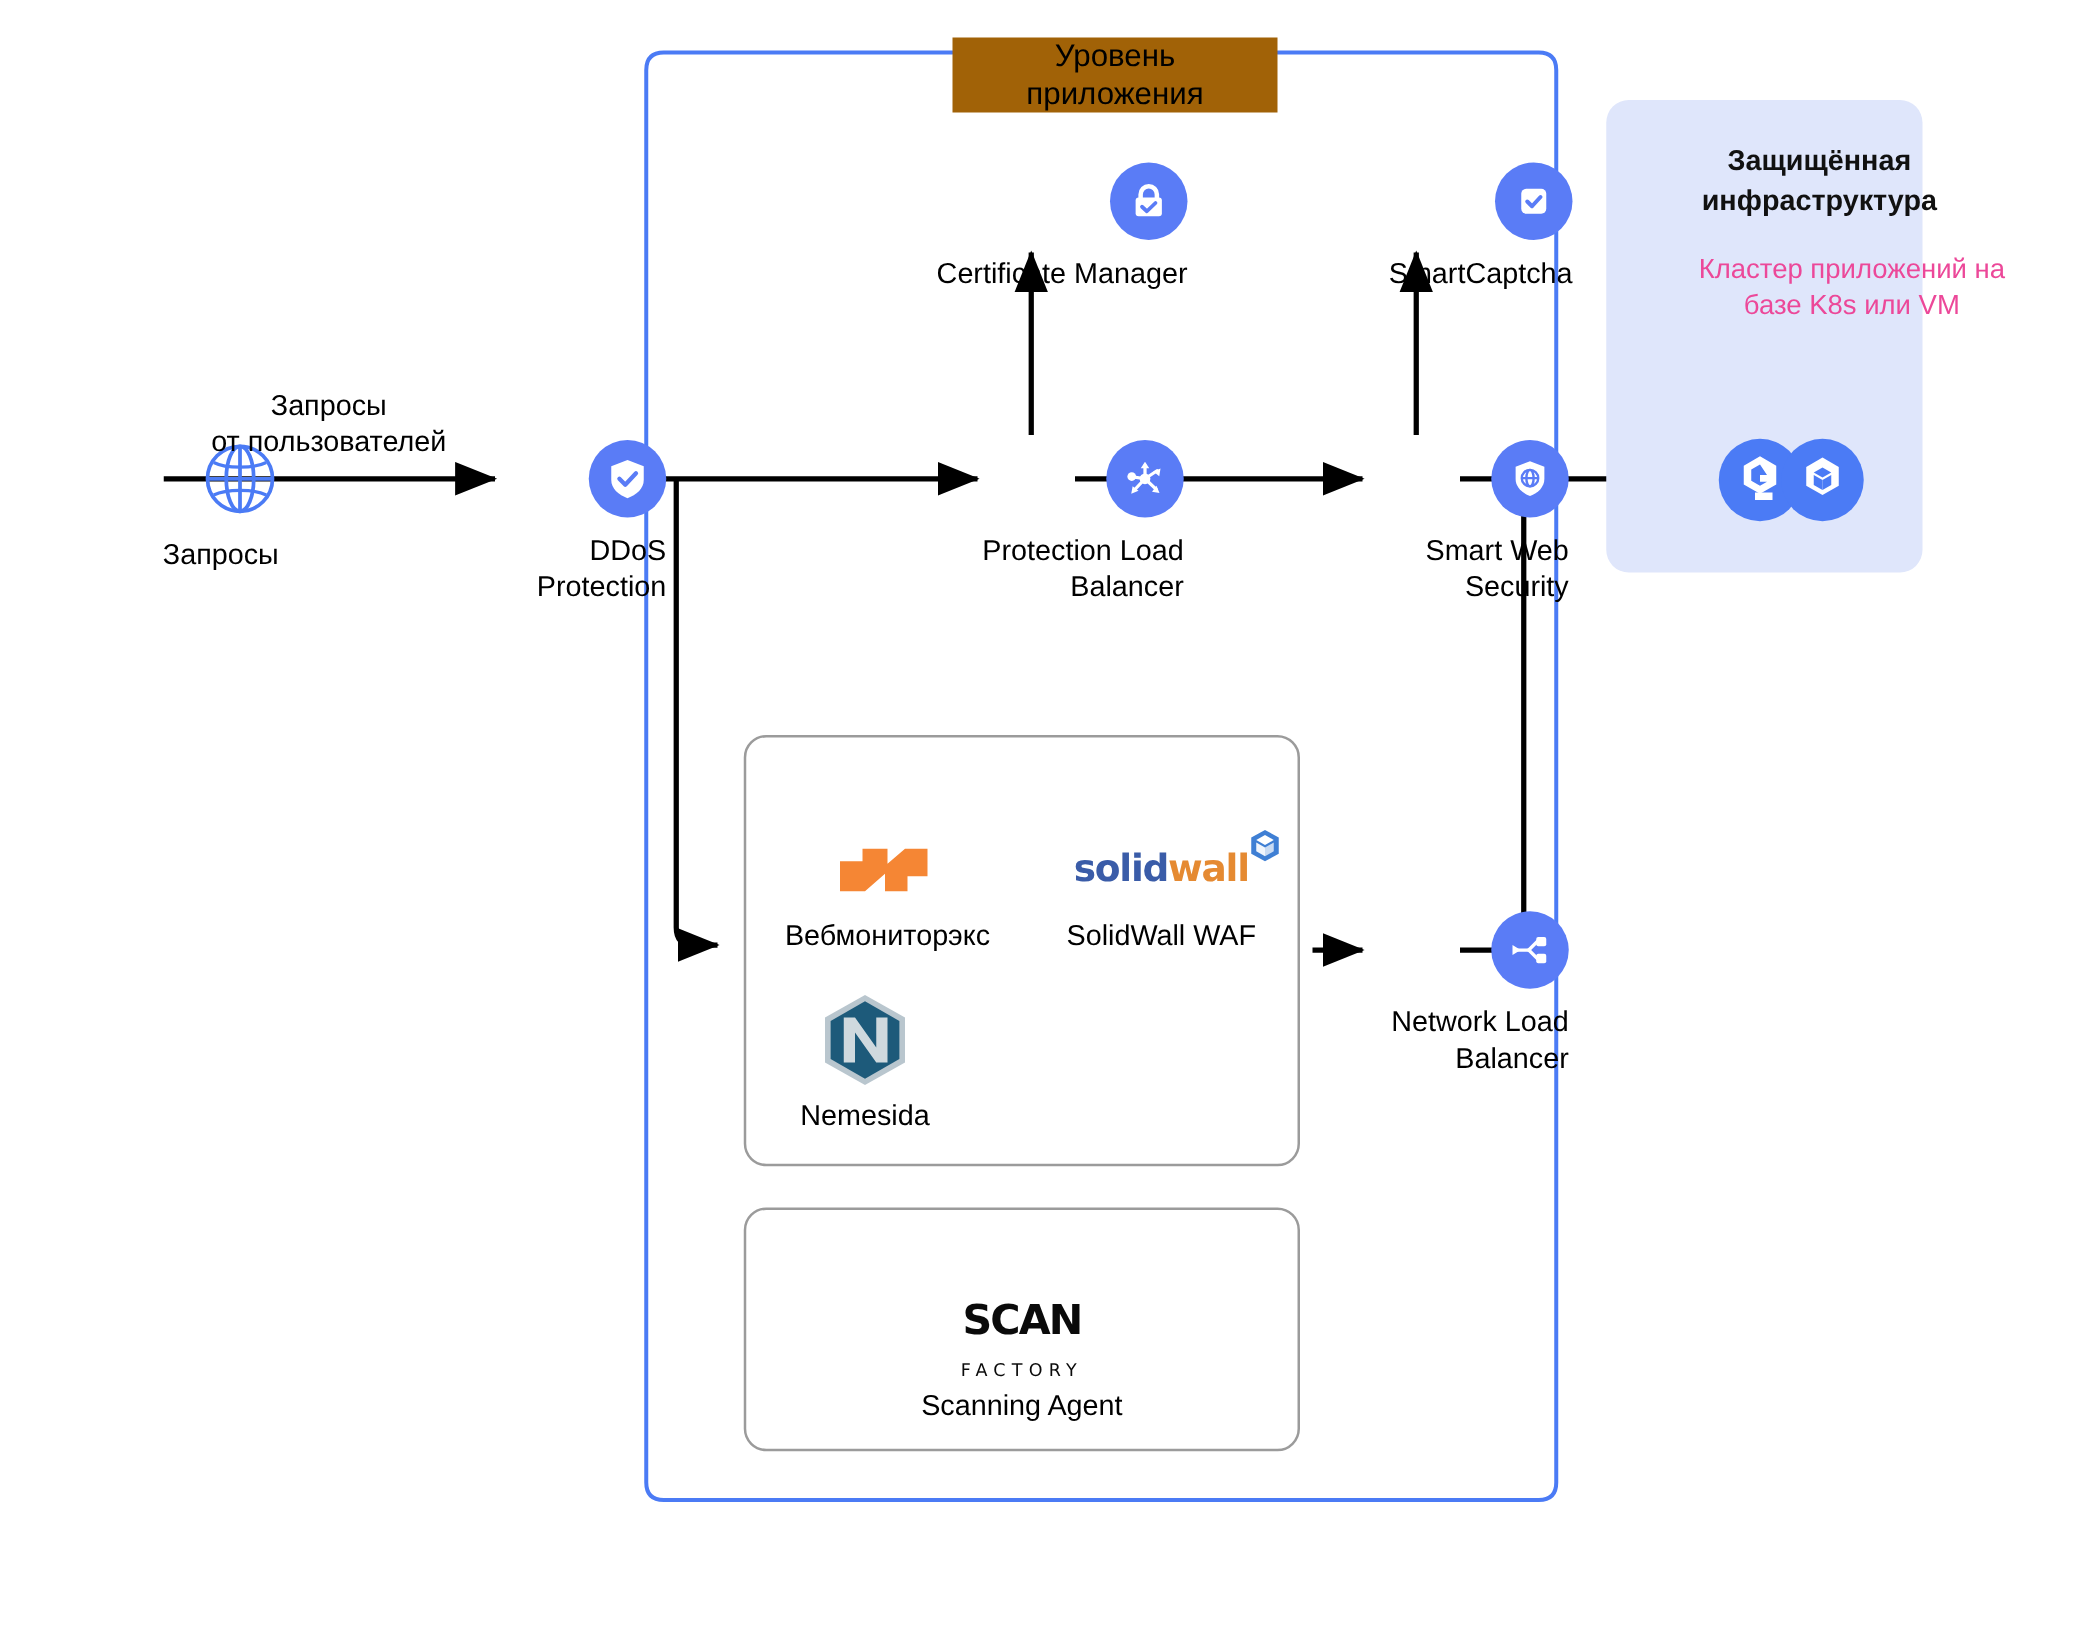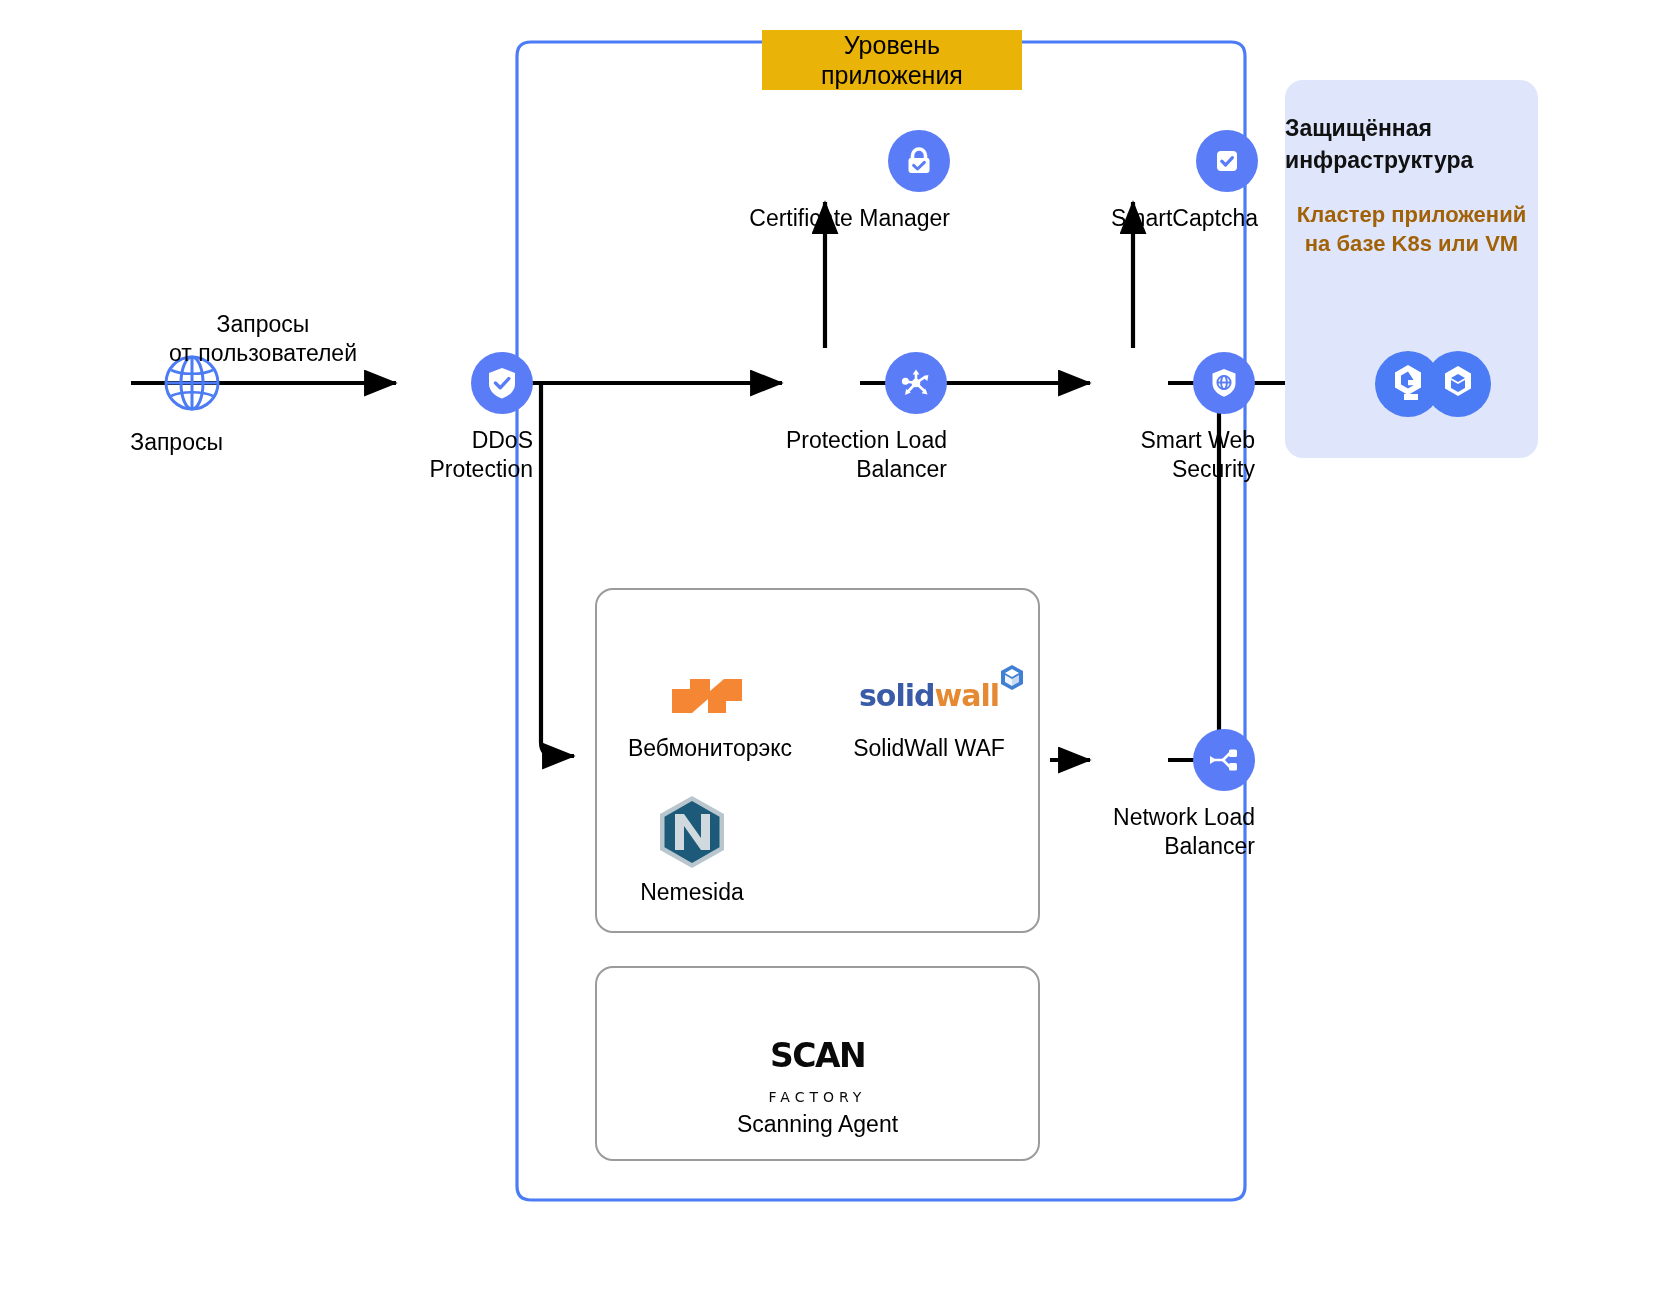--- a/index.html
+++ b/index.html
@@ -32,21 +32,21 @@
   
   .app-layer-title {
     position: absolute;
     left: 762px;
     top: 30px;
     width: 260px;
     text-align: center;
     font-size: 25px;
     line-height: 30px;
     color: #000;
-    background: #eab308;
+    background: #a16207;
     padding: 0 8px;
     box-sizing: border-box;
     z-index: 4;
   }
 
   
   .infra-panel {
     position: absolute;
     left: 1285px;
     top: 80px;
@@ -54,37 +54,38 @@
     height: 378px;
     background: #dfe6fb;
     border-radius: 18px;
     z-index: 1;
   }
   .infra-title {
     position: absolute;
     left: 1285px;
     top: 112px;
     width: 253px;
-    text-align: left;
+    text-align: center;
     font-size: 23px;
     line-height: 32px;
     font-weight: 700;
     color: #111;
     z-index: 3;
+    padding-left: 44px;
   }
   .infra-sub {
     position: absolute;
-    left: 1285px;
+    left: 1355px;
     top: 200px;
     width: 253px;
     text-align: center;
     font-size: 22px;
     line-height: 29px;
-    font-weight: 700;
-    color: #a16207;
+    font-weight: 400;
+    color: #ec4899;
     z-index: 3;
   }
 
   
   .node {
     position: absolute;
     z-index: 3;
     text-align: right;
   }
   .node .caption {

